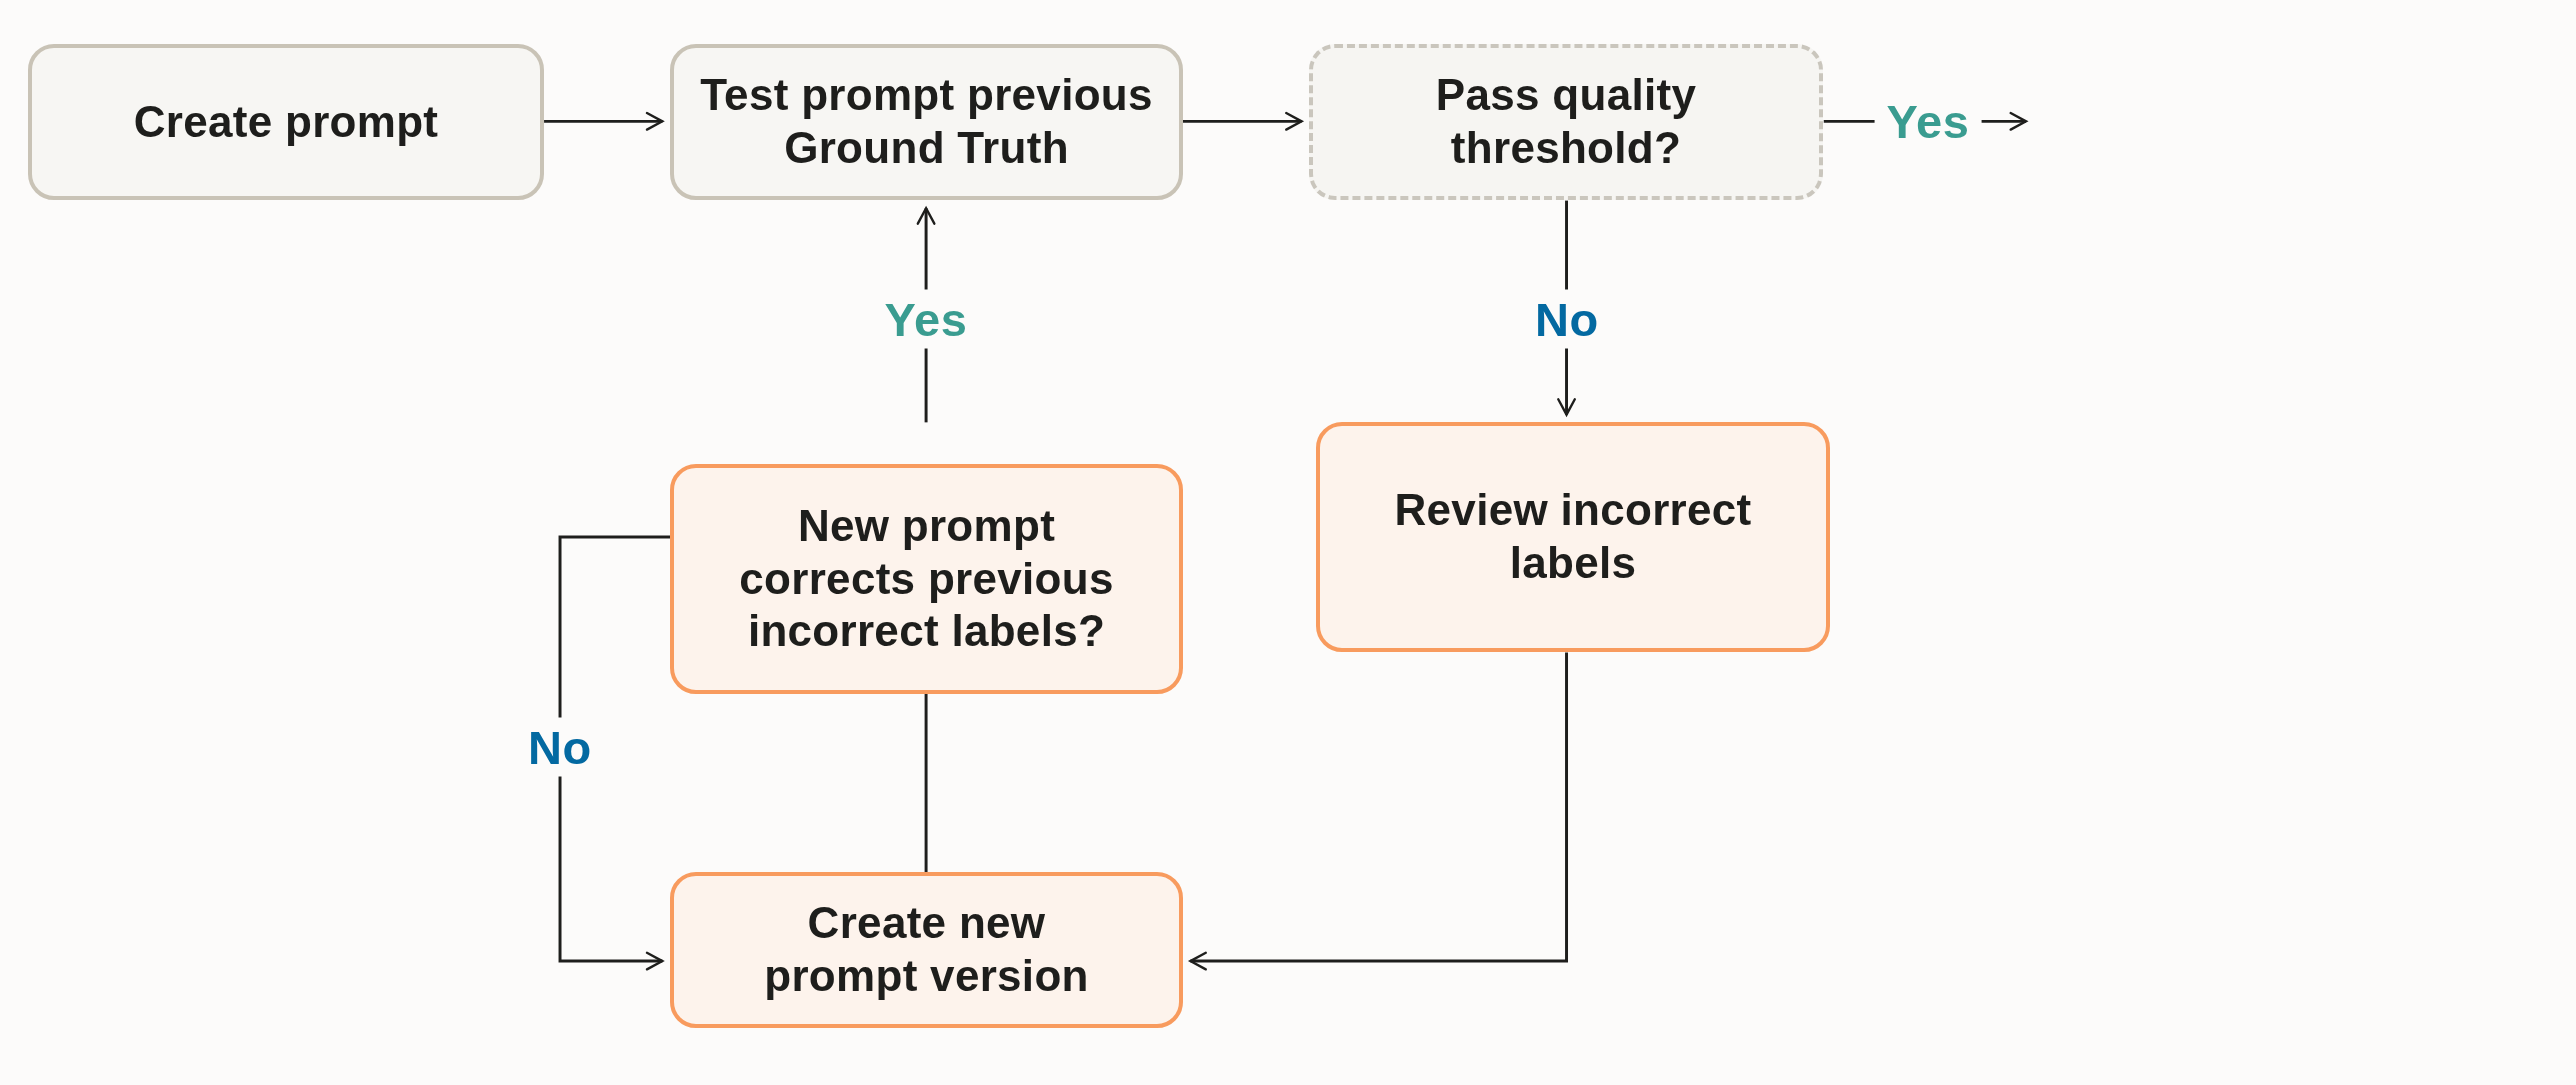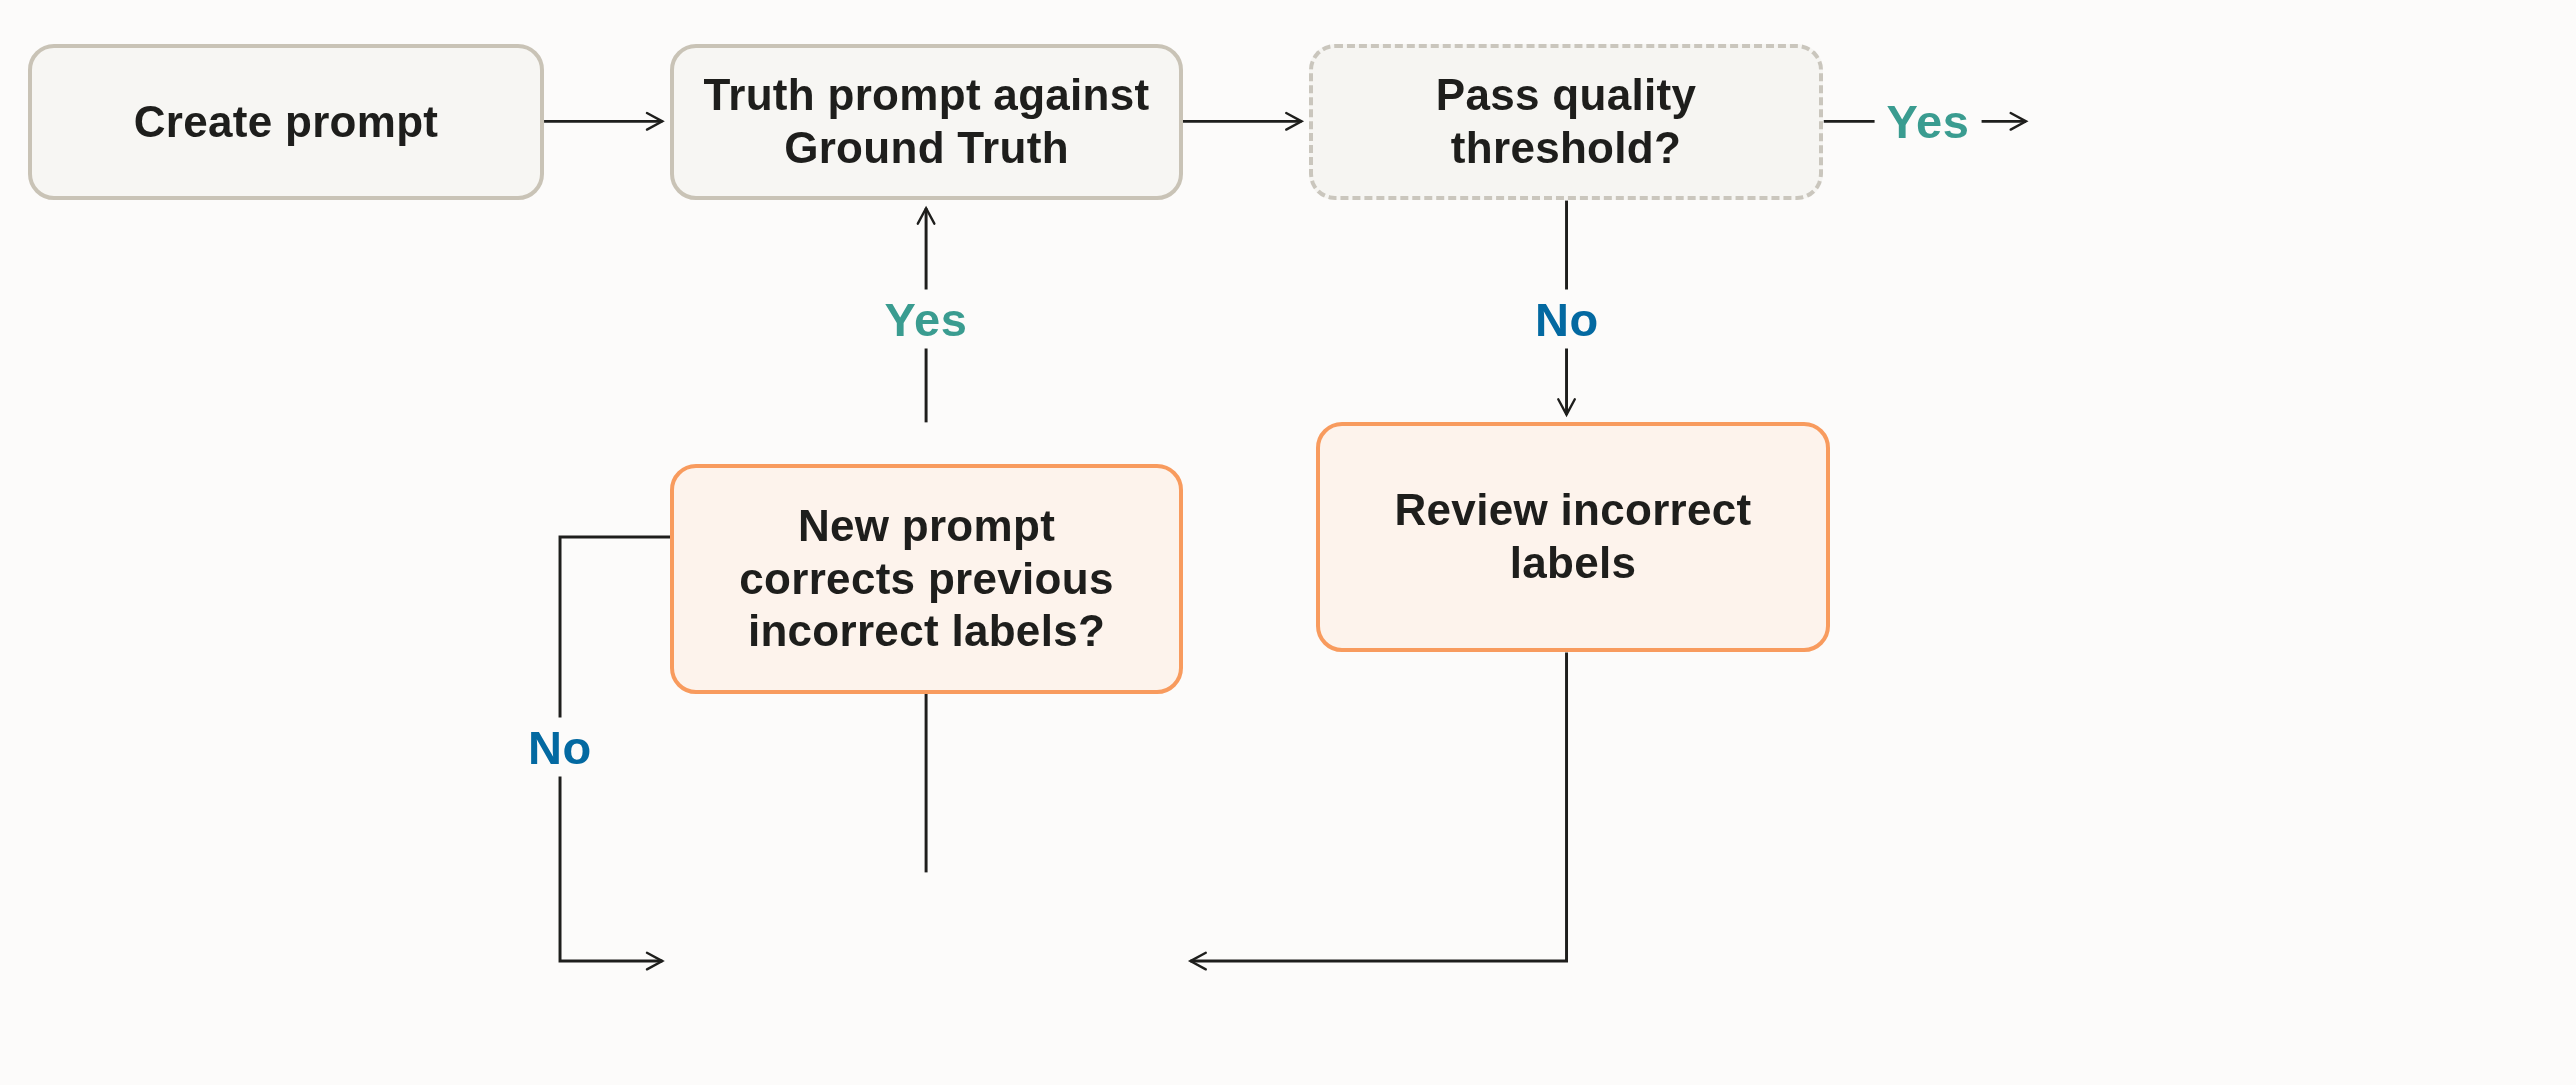--- a/index.html
+++ b/index.html
@@ -104,41 +104,45 @@
     <path class="edge" d="M1566,1475 L1566,1116" marker-end="url(#ah)"></path>
     <path class="edge" d="M1133,908 L947,908 L947,1625 L1120,1625" marker-end="url(#ah)"></path>
     <path class="edge" d="M2649,1103 L2649,1625 L2013,1625" marker-end="url(#ah)"></path>
   </svg>
 
   <div class="node" id="node-create-prompt">
     <span class="node-label">Create prompt</span>
   </div>
 
   <div class="node" id="node-test-prompt">
-    <span class="node-label">Truth prompt against
+    <span class="node-label">Test prompt previous
 Ground Truth</span>
   </div>
 
   <div class="node node--dashed" id="node-pass-quality">
     <span class="node-label">Pass quality
 threshold?</span>
   </div>
 
 
   <div class="node node--orange" id="node-new-prompt-corrects">
     <span class="node-label">New prompt
 corrects previous
 incorrect labels?</span>
   </div>
 
   <div class="node node--orange" id="node-review-incorrect">
     <span class="node-label">Review incorrect
 labels</span>
   </div>
 
+  <div class="node node--orange" id="node-create-new-version">
+    <span class="node-label">Create new
+prompt version</span>
+  </div>
 
   <div class="edge-label edge-label--yes" id="edge-label-pass-yes">Yes</div>
 
   <div class="edge-label edge-label--yes" id="edge-label-corrects-yes">Yes</div>
 
   <div class="edge-label edge-label--no" id="edge-label-pass-no">No</div>
 
   <div class="edge-label edge-label--no" id="edge-label-corrects-no">No</div>
 
 </div>

